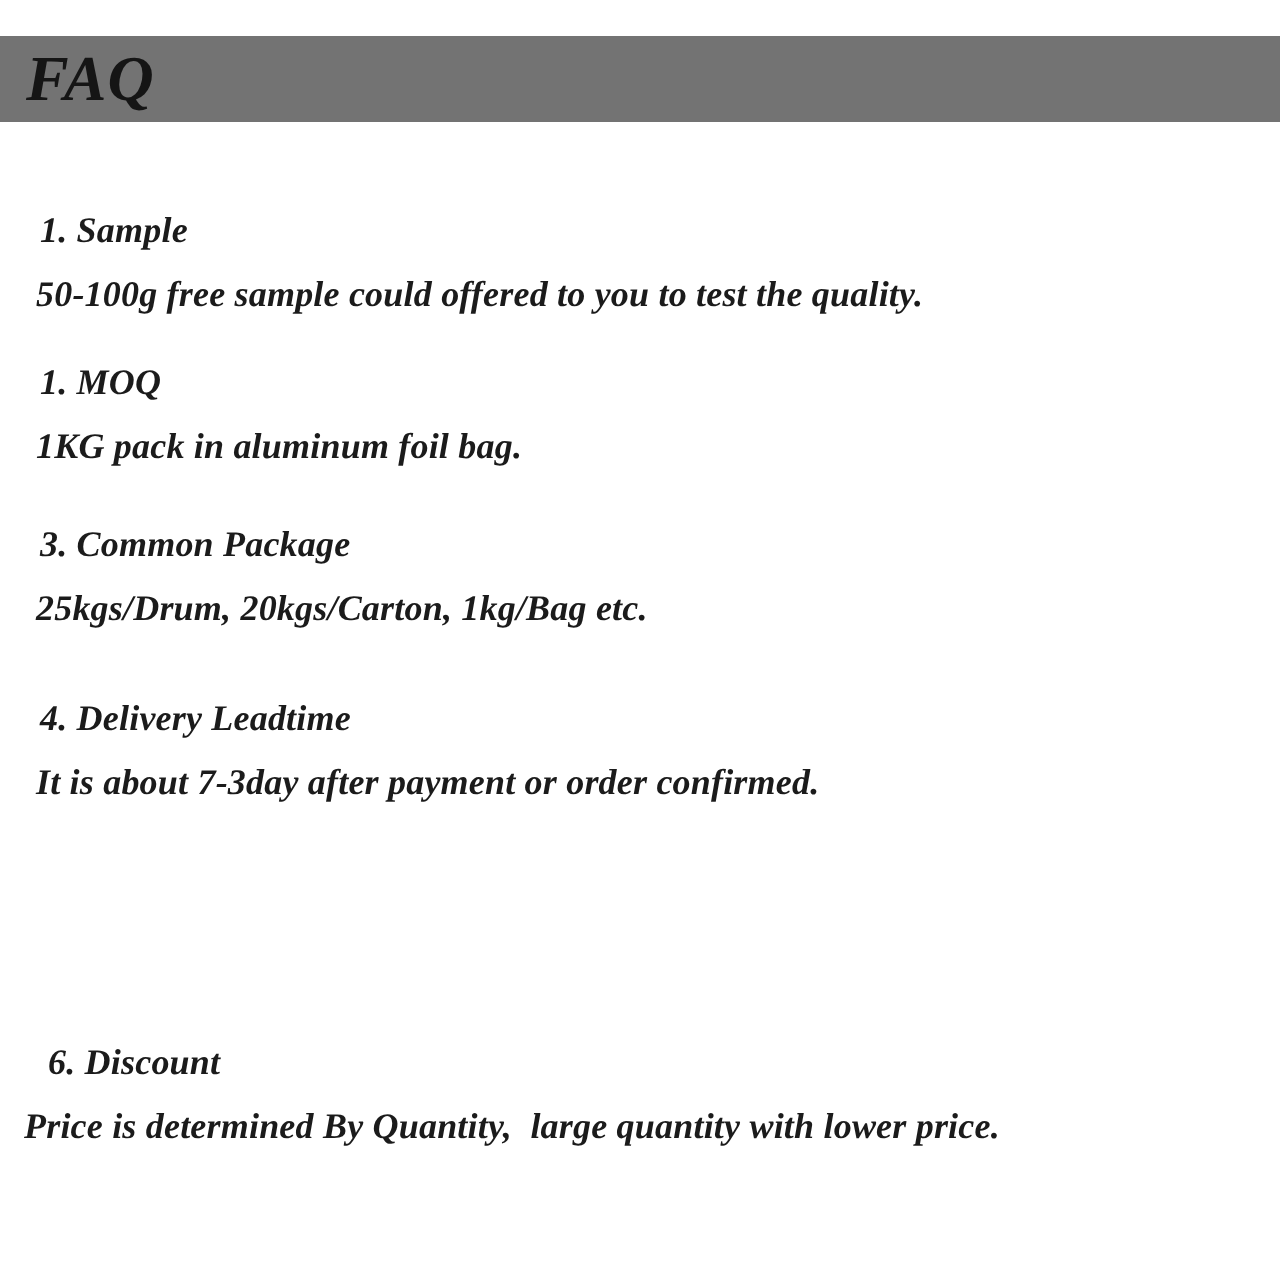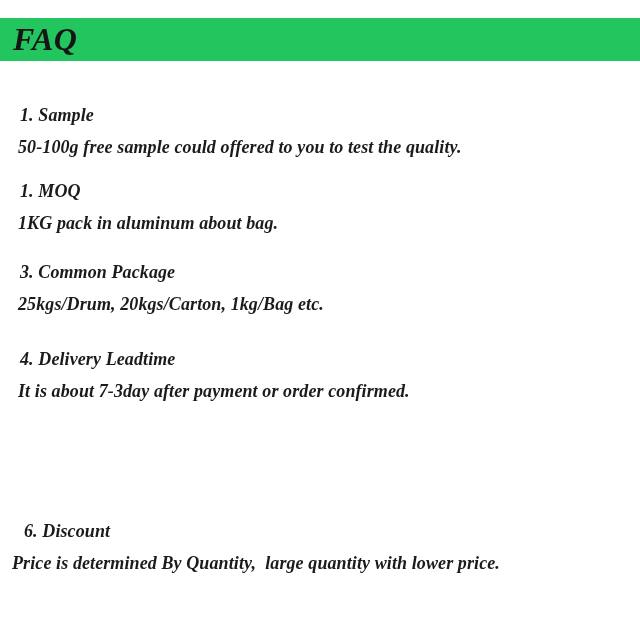--- a/index.html
+++ b/index.html
@@ -57,32 +57,32 @@
     padding-left: 18px;
   }
   .faq-item.indent-more .q { padding-left: 24px; }
   .faq-item.indent-more .a { padding-left: 12px; }
 </style>
 </head>
 <body>
 
 <div class="page">
 
-  <header class="banner" style="background: #22c55e;">
+  <header class="banner" style="background: #737373;">
     <h1 class="title" style="color: rgb(21, 21, 21);">FAQ</h1>
   </header>
 
   <section class="faq-item" style="top:104px">
     <div class="q">1. Sample</div>
     <div class="a">50-100g free sample could offered to you to test the quality.</div>
   </section>
 
   <section class="faq-item" style="top:180px">
     <div class="q">1. MOQ</div>
-    <div class="a">1KG pack in aluminum about bag.</div>
+    <div class="a">1KG pack in aluminum foil bag.</div>
   </section>
 
   <section class="faq-item" style="top:261px">
     <div class="q">3. Common Package</div>
     <div class="a">25kgs/Drum, 20kgs/Carton, 1kg/Bag etc.</div>
   </section>
 
   <section class="faq-item" style="top:348px">
     <div class="q">4. Delivery Leadtime</div>
     <div class="a">It is about 7-3day after payment or order confirmed.</div>

